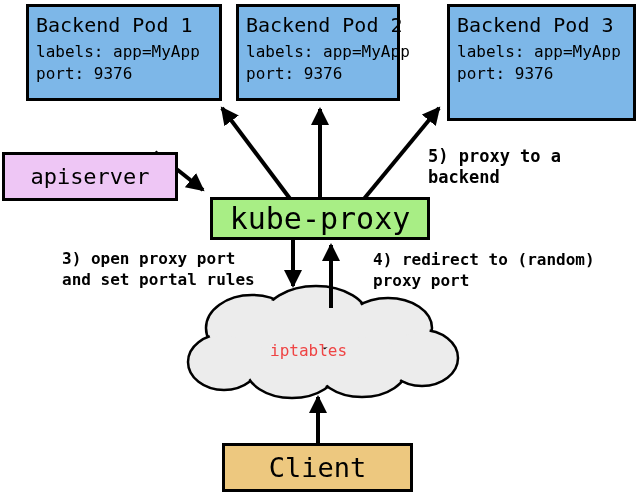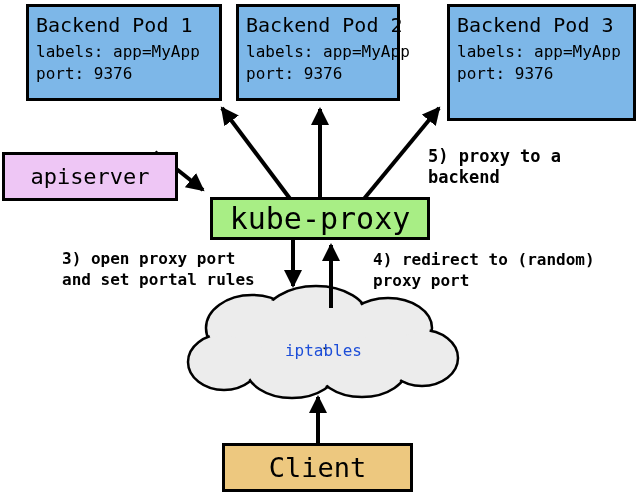--- a/index.html
+++ b/index.html
@@ -38,23 +38,23 @@
     font-size:16px;
     line-height:21px;
     white-space:pre-line;
     color:#000;
   }
   .annotation.big{font-size:17px;}
   #iptables-label{
     position:absolute;
     z-index:2;
     left:270px;top:341px;width:92px;
-    text-align:right;
+    text-align:left;
     font-size:16px;
-    color:#1d4ed8;
+    color:#ef4444;
   }
   #arrows{position:absolute;left:0;top:0;z-index:1;}
   .cloud-stroke{fill:var(--cloud-fill);stroke:var(--border);stroke-width:2.5;}
   .cloud-fill{fill:var(--cloud-fill);stroke:none;}
   .arrow{stroke:var(--border);stroke-width:4;fill:none;}
 </style>
 </head>
 <body>
 
 <div id="canvas">

